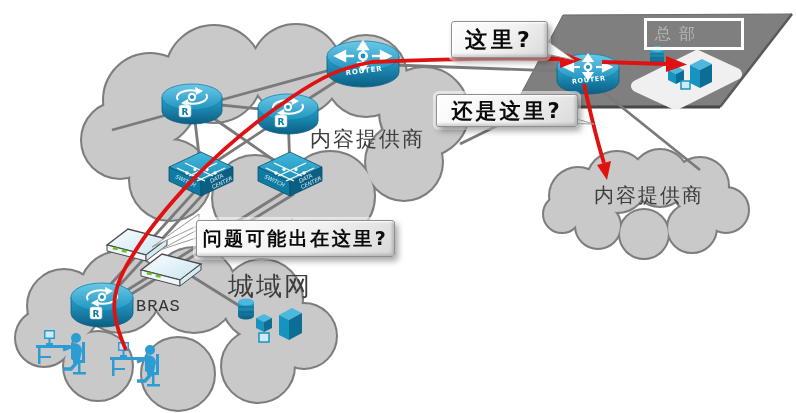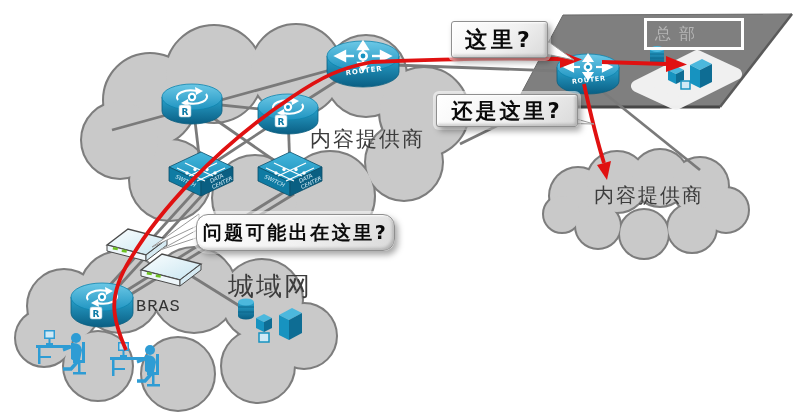--- a/index.html
+++ b/index.html
@@ -363,17 +363,17 @@
 <div class="framebox" style="left:605px;top:18px;width:86px;height:26px;font-size:16px;letter-spacing:8px;padding-left:8px;">
   <span>总部</span>
 </div>
 
 <div class="callout" style="left:451px;top:21px;width:95px;height:35px;font-size:22px;letter-spacing:4px;">
   <span>这里?</span>
 </div>
 <div class="callout" style="left:436px;top:94px;width:140px;height:31px;font-size:21px;letter-spacing:3px;">
   <span>还是这里?</span>
 </div>
-<div class="callout" style="left:196px;top:214px;width:197px;height:35px;font-size:19px;letter-spacing:2.5px;border-radius:12px;">
+<div class="callout" style="left:196px;top:220px;width:197px;height:35px;font-size:19px;letter-spacing:2.5px;">
   <span>问题可能出在这里?</span>
 </div>
 
 </div>
 
 </body></html>

